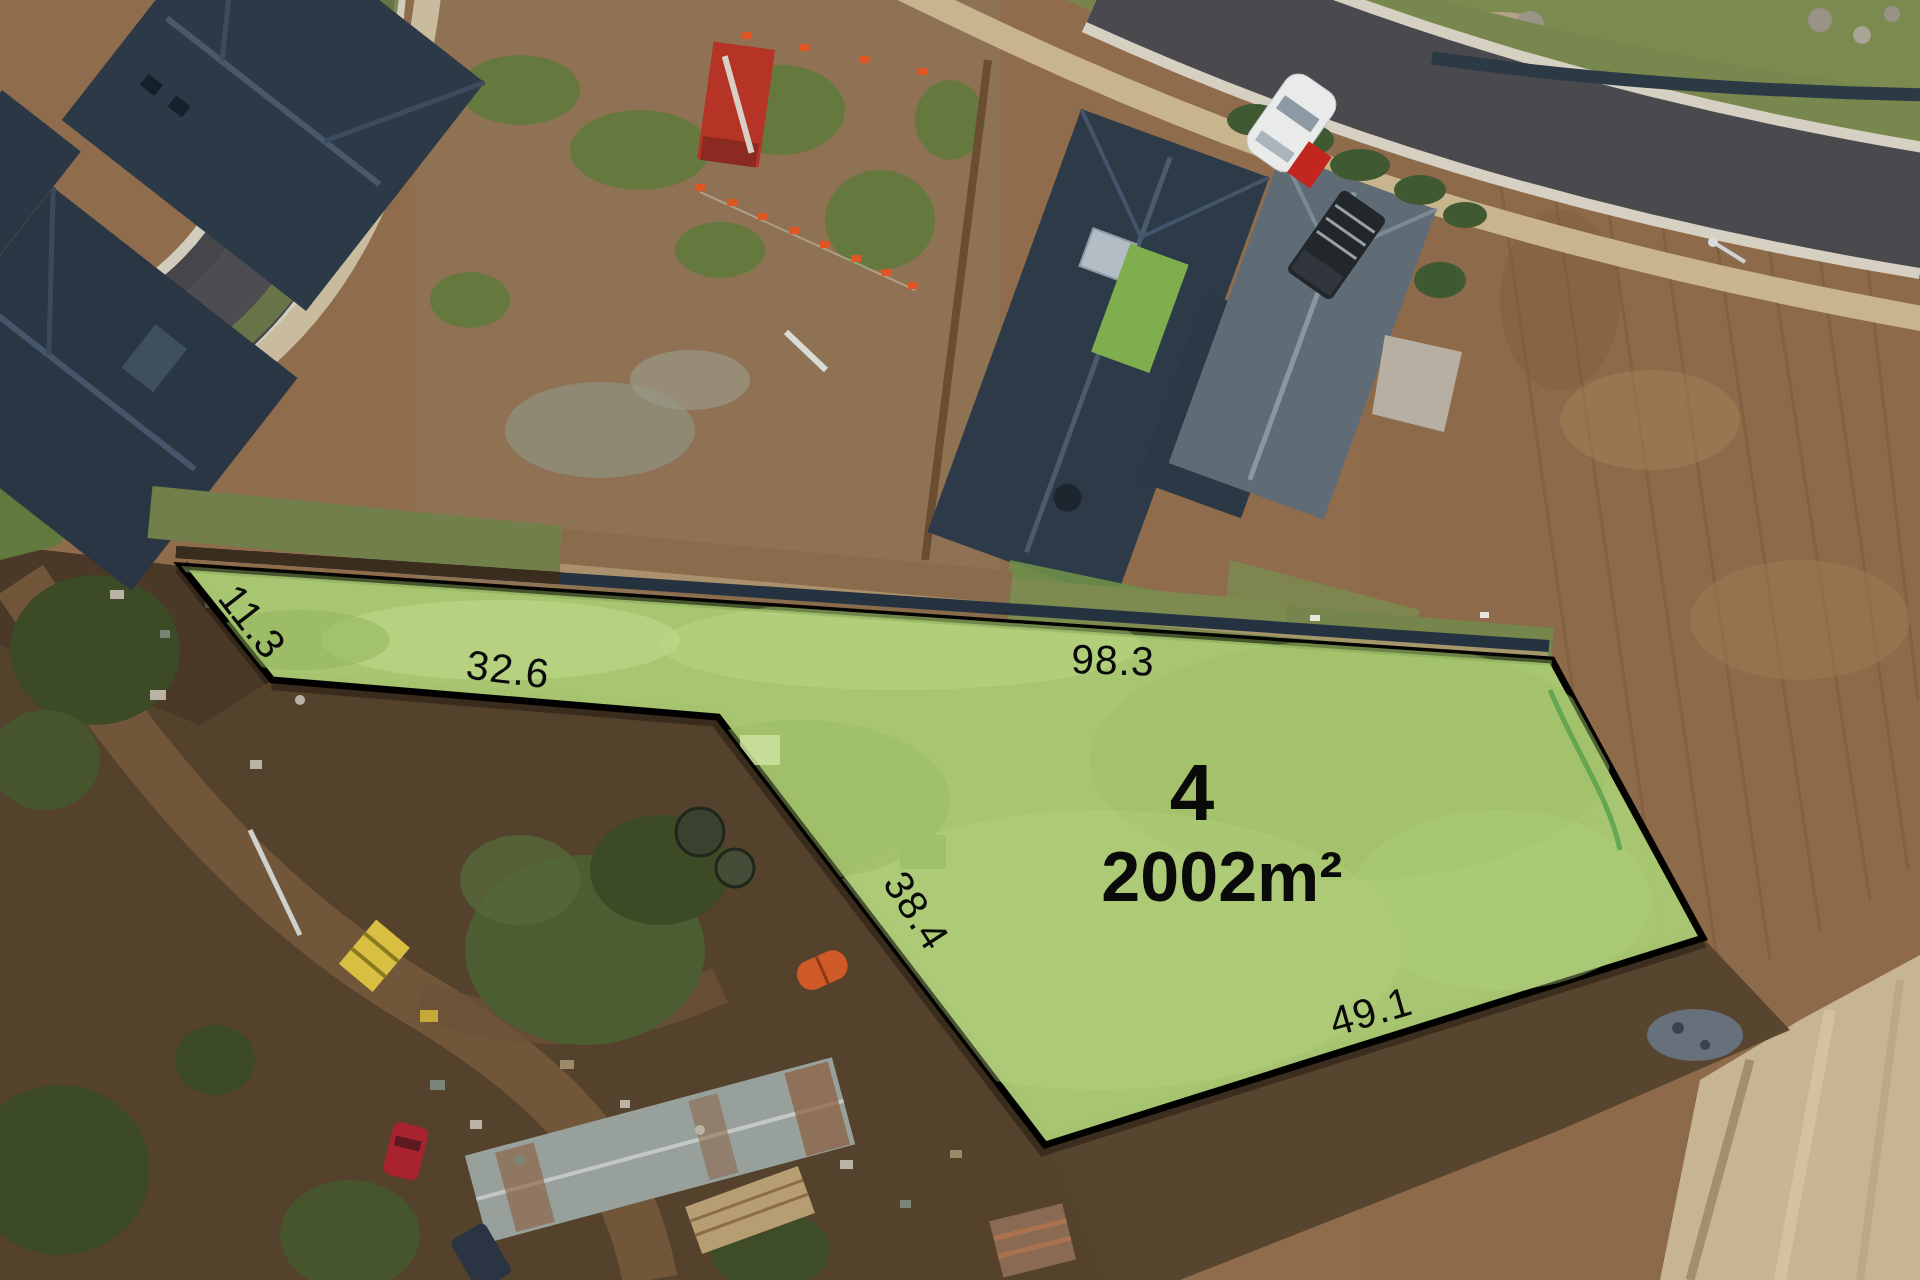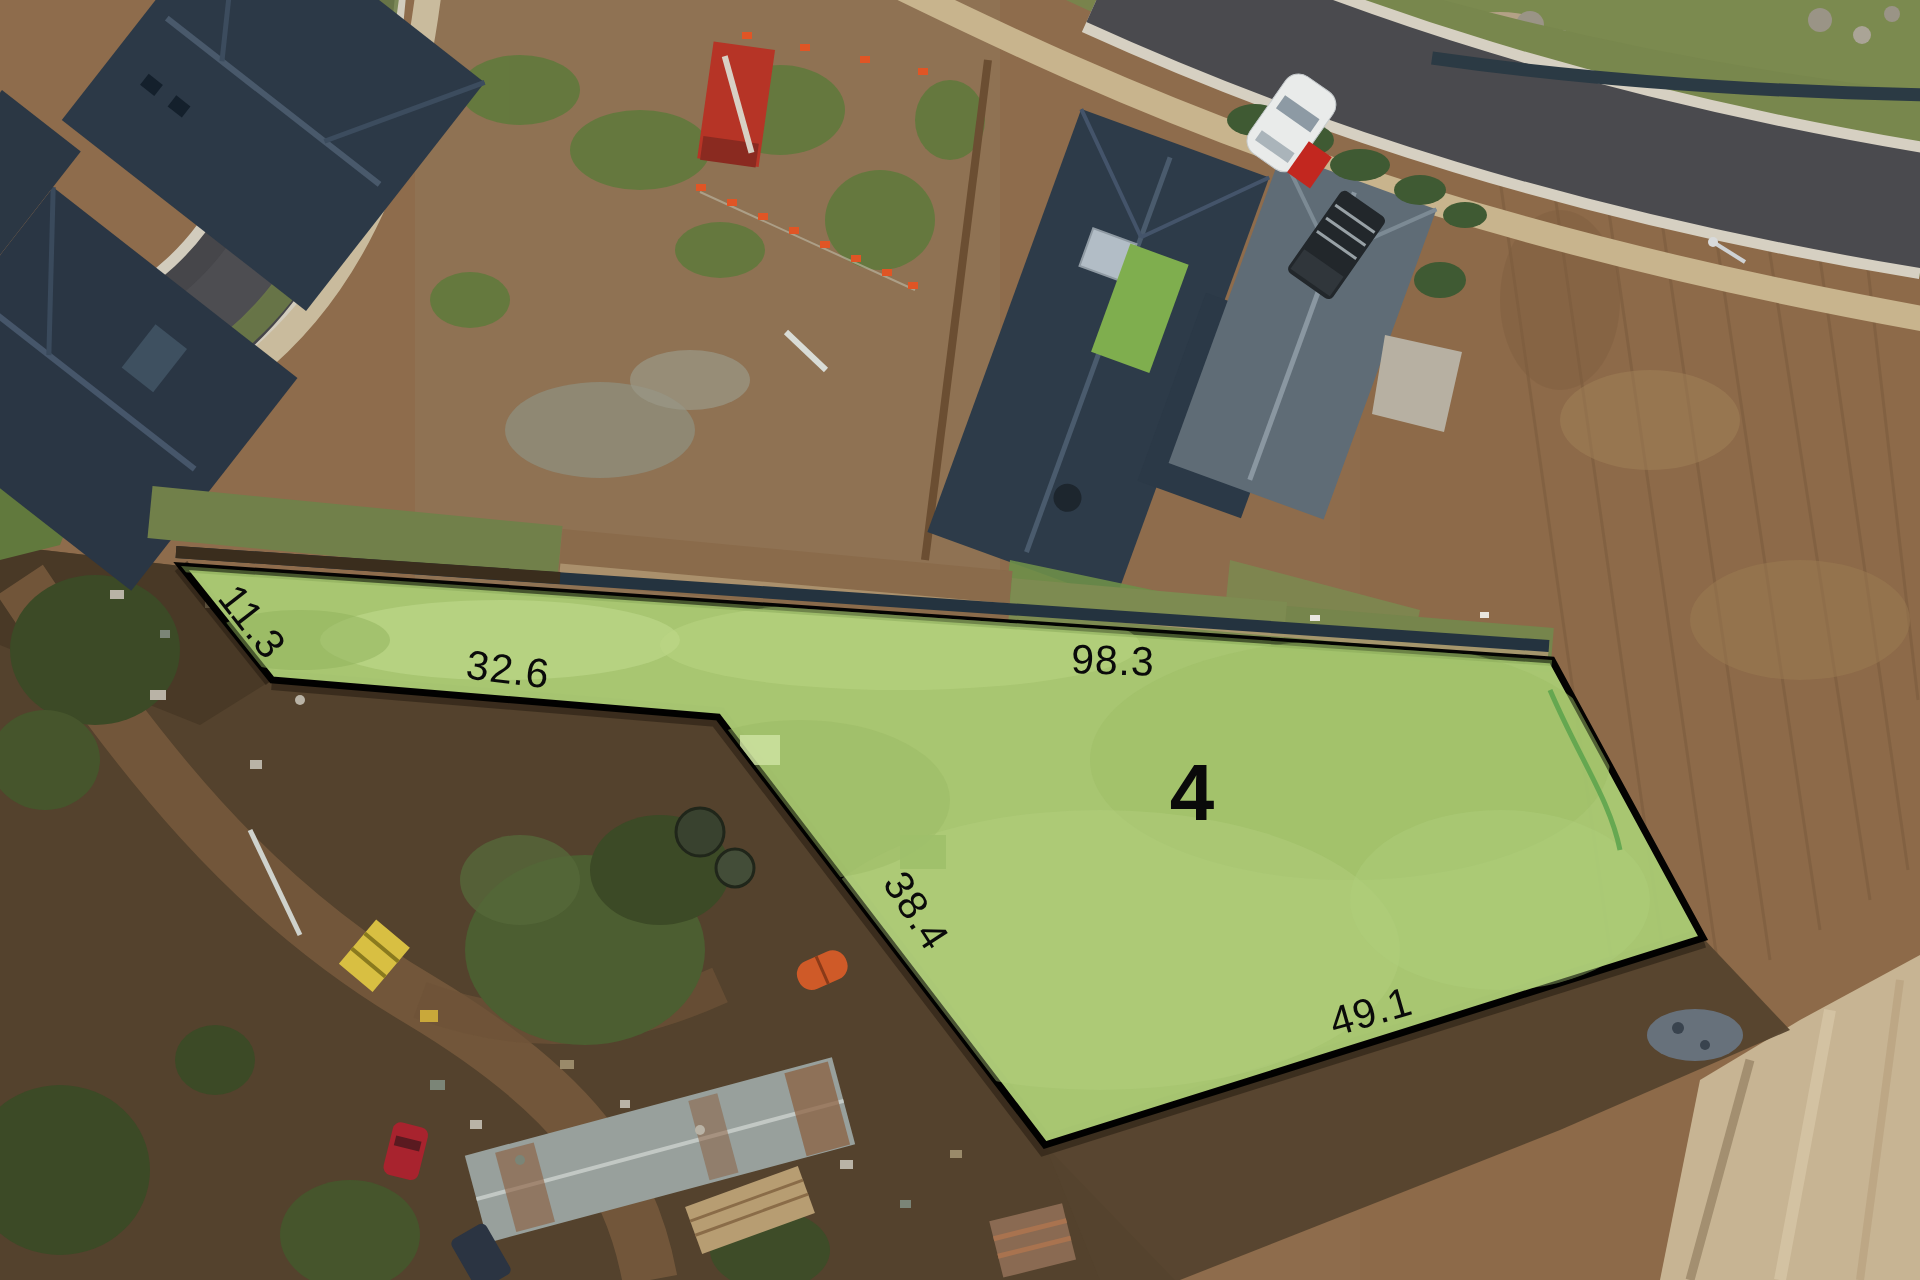--- a/index.html
+++ b/index.html
@@ -305,13 +305,14 @@
   </g>
 </svg>
 
   <div class="label measure" style="left: 252px; top: 622px; transform: translate(-50%, -50%) rotate(52deg); color: rgb(10, 10, 10);">11.3</div>
   <div class="label measure" style="left: 508px; top: 670px; transform: translate(-50%, -50%) rotate(7deg); color: rgb(10, 10, 10);">32.6</div>
   <div class="label measure" style="left: 1113px; top: 661px; transform: translate(-50%, -50%) rotate(2deg); color: rgb(10, 10, 10);">98.3</div>
   <div class="label measure" style="left: 916px; top: 911px; transform: translate(-50%, -50%) rotate(57deg); color: rgb(10, 10, 10);">38.4</div>
   <div class="label measure" style="left: 1371px; top: 1012px; transform: translate(-50%, -50%) rotate(-16deg); color: rgb(10, 10, 10);">49.1</div>
 
   <div class="label lot-label lot-number" style="left: 1192px; top: 793px; transform: translate(-50%, -50%); color: rgb(10, 10, 10);">4</div>
+  <div class="label lot-label lot-area" style="left: 1222px; top: 877px; transform: translate(-50%, -50%); color: rgb(10, 10, 10);">2002m²</div>
 </div>
 
 </body></html>

